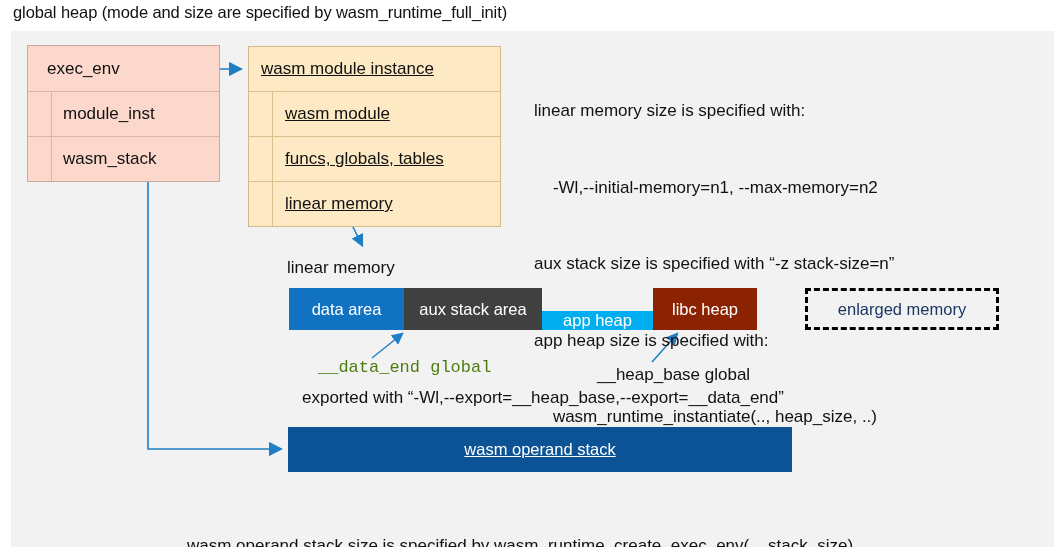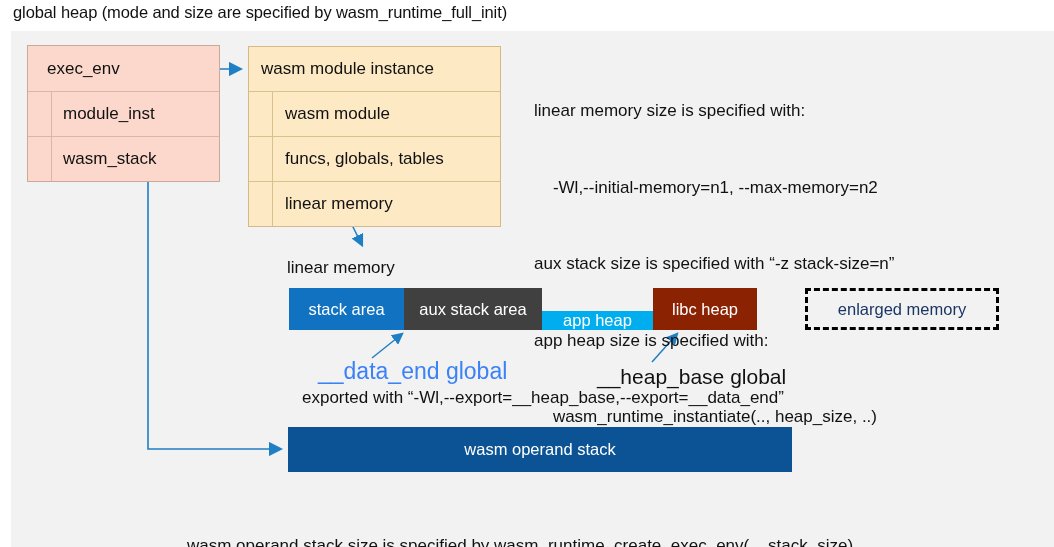--- a/index.html
+++ b/index.html
@@ -49,20 +49,21 @@
     flex:1;height:44px;line-height:44px;
     padding-left:11px;font-size:17px;color:#111;white-space:nowrap;
   }
 
   
   .wmi{
     position:absolute;left:248px;top:46px;width:253px;
     border:1px solid #d6b98a;
     box-sizing:border-box;
     background:#fdeac4;
+    text-decoration:underline;
   }
   .wmi-row{display:flex;border-top:1px solid #d9c08f;box-sizing:border-box;}
   .wmi-row:first-child{border-top:none;}
   .wmi-head{height:44px;line-height:44px;padding-left:12px;font-size:17px;color:#111;}
   .wmi-gutter{width:24px;flex:0 0 24px;border-right:1px solid #d9c08f;box-sizing:border-box;}
   .wmi-cell{flex:1;height:44px;line-height:44px;padding-left:12px;font-size:17px;color:#111;white-space:nowrap;}
 
   
   .notes{
     position:absolute;left:534px;top:47px;width:500px;
@@ -86,35 +87,35 @@
     box-sizing:border-box;
   }
   .seg.dashed{
     background:transparent;
     border:3px dashed #000000;
     color:#1b3664;
   }
 
   
   .ann-dataend{
-    position:absolute;left:318px;top:358px;font-size:23px;color:#3b82f6;white-space:nowrap;
+    position:absolute;left:318px;top:358px;font-size:17px;color:#4d7c0f;white-space:nowrap;font-family:Liberation Mono, monospace;
   }
   .ann-heapbase{
-    position:absolute;left:597px;top:365px;font-size:21px;color:#111;white-space:nowrap;
+    position:absolute;left:597px;top:365px;font-size:17px;color:#111;white-space:nowrap;
   }
   .ann-exported{
     position:absolute;left:302px;top:388px;font-size:17px;color:#111;white-space:nowrap;
   }
 
   
   .opstack{
     position:absolute;left:288px;top:427px;width:504px;height:45px;
     background:#0b5394;
     display:flex;align-items:center;justify-content:center;
-    color:#ffffff;font-size:16.5px;
+    color:#ffffff;font-size:16.5px;text-decoration:underline;
   }
   .bottom-note{
     position:absolute;left:187px;top:481px;
     font-size:17px;line-height:26px;color:#111;white-space:pre;
   }
   .bottom-note div{white-space:pre;}
 
   svg.wires{position:absolute;left:0;top:0;width:1054px;height:547px;pointer-events:none;}
 </style>
 </head>
@@ -184,21 +185,21 @@
     <div>    -Wl,--initial-memory=n1, --max-memory=n2</div>
     <div>aux stack size is specified with “-z stack-size=n”</div>
     <div>app heap size is specified with:</div>
     <div>    wasm_runtime_instantiate(.., heap_size, ..)</div>
     
   </div>
 
   <div class="lm-label">linear memory</div>
 
   <div class="membar">
-    <div class="seg" style="width: 115px; background: rgb(16, 114, 193);">stack area</div>
+    <div class="seg" style="width: 115px; background: rgb(16, 114, 193);">data area</div>
     <div class="seg" style="width: 138px; background: #404040;">aux stack area</div>
     <div class="seg" style="width: 111px; background: rgb(0, 174, 239); margin-top: 23px;">app heap</div>
     <div class="seg" style="width: 104px; background: rgb(139, 34, 2);">libc heap</div>
     <div class="seg dashed" style="width: 194px; margin-left: 48px;">enlarged memory</div>
   </div>
 
   <div class="ann-dataend">__data_end global</div>
   <div class="ann-heapbase">__heap_base global</div>
   <div class="ann-exported">exported with “-Wl,--export=__heap_base,--export=__data_end”</div>
 

